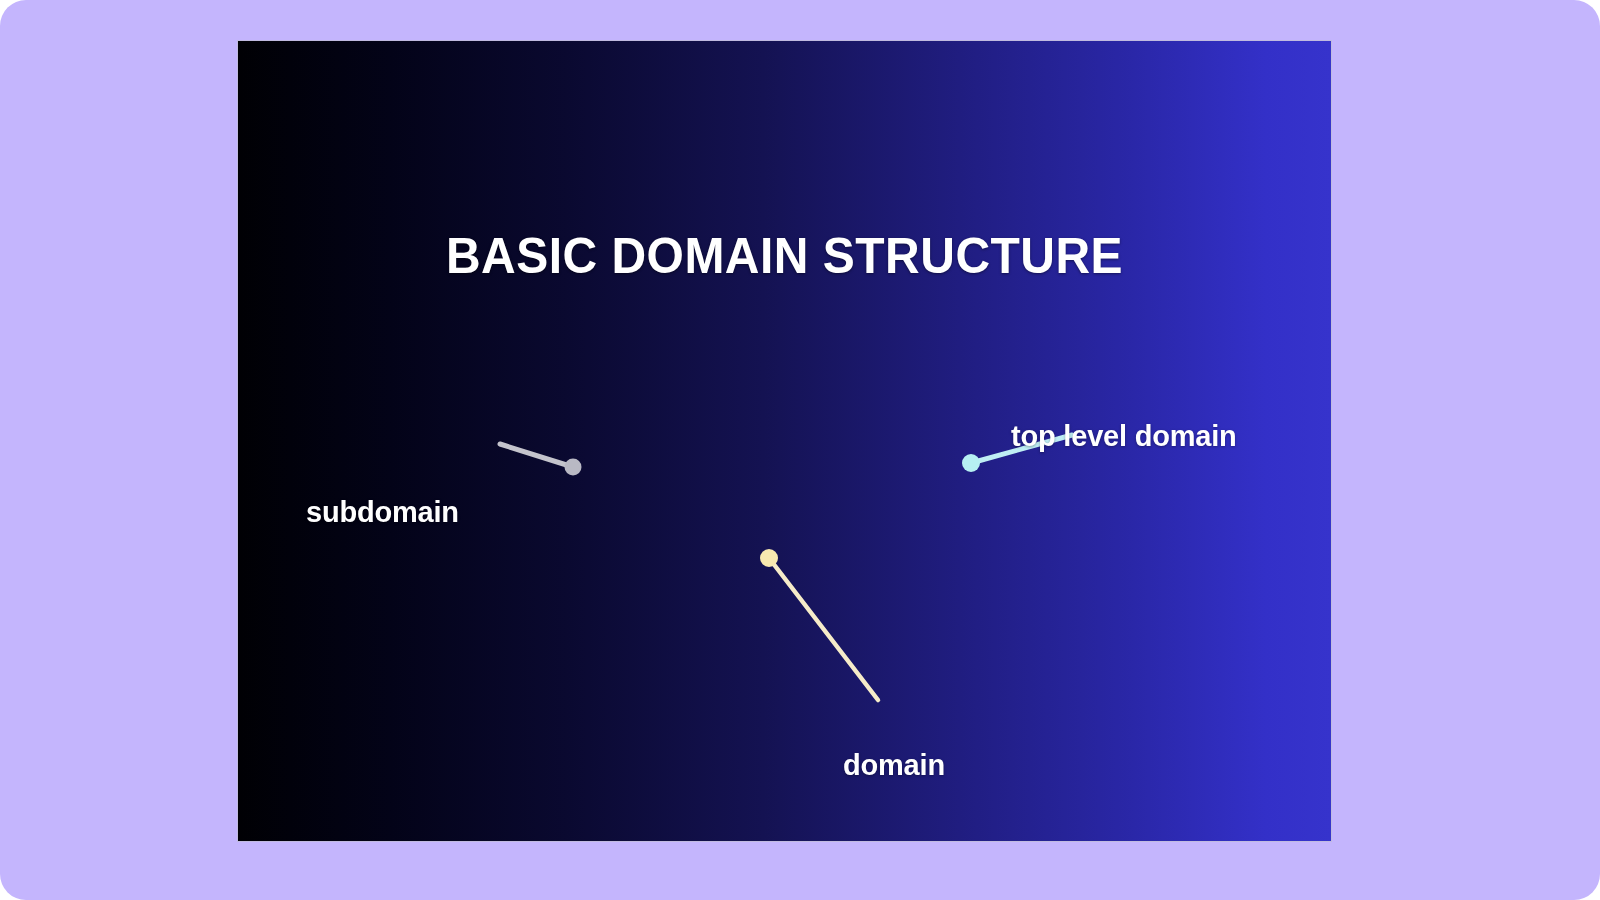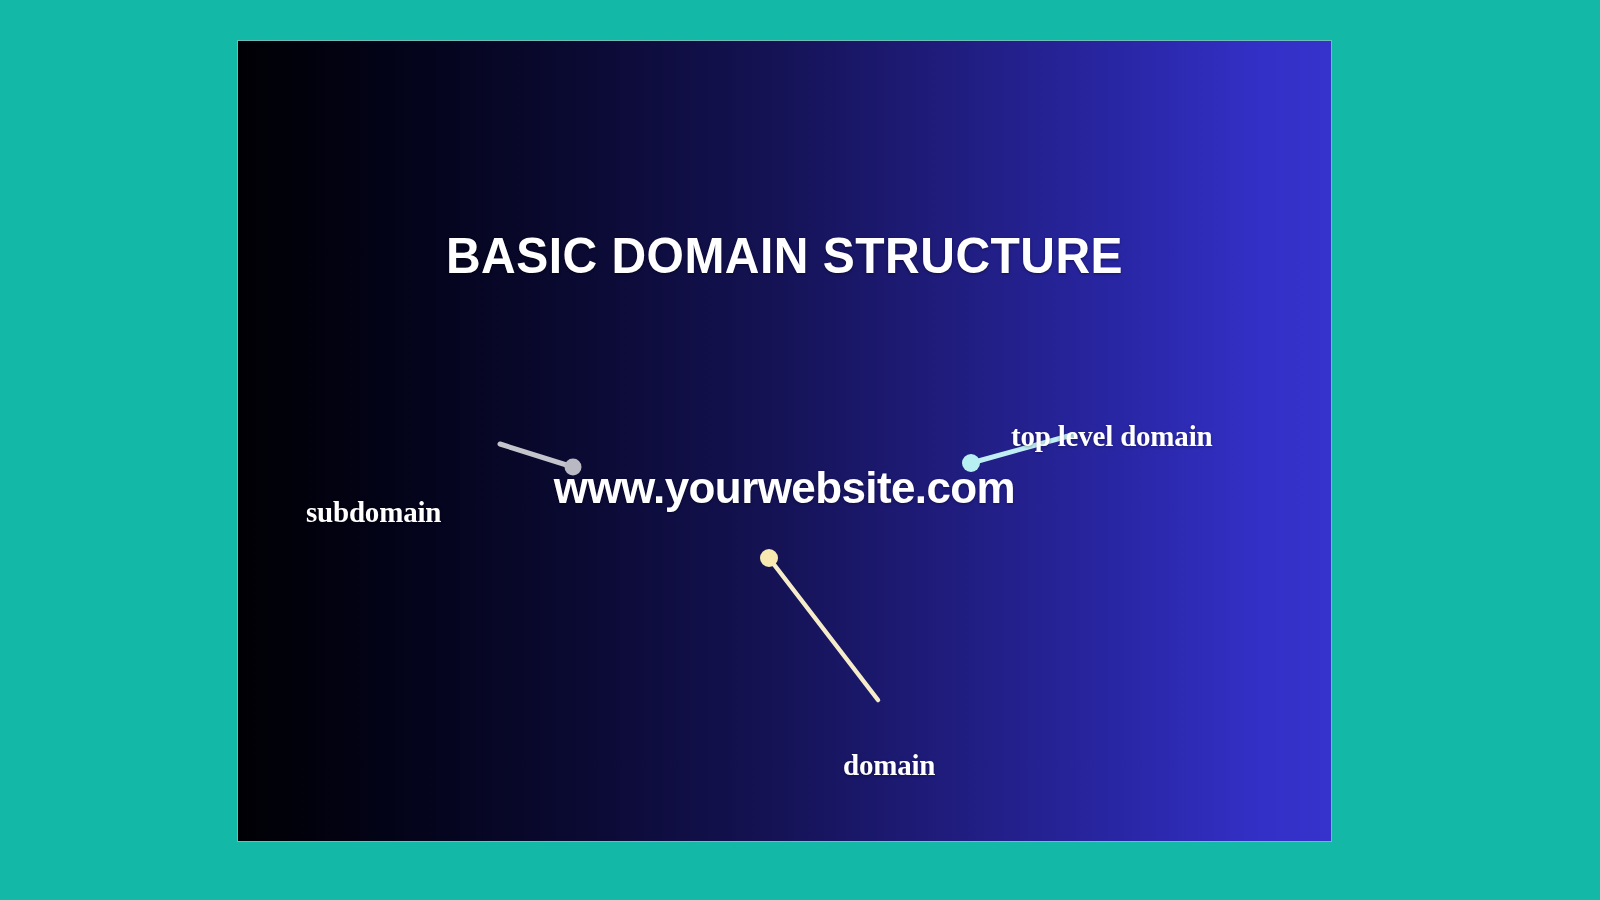--- a/index.html
+++ b/index.html
@@ -14,21 +14,22 @@
   body {
     font-family: "Liberation Sans", sans-serif;
     position: relative;
   }
 
   #page {
     position: absolute;
     left: 0; top: 0;
     width: 1600px;
     height: 900px;
-    background: #14b8a6;
+    background: #c4b5fd;
+    border-radius: 26px;
   }
 
   
   #infographic {
     position: absolute;
     left: 238px;
     top: 41px;
     width: 1093px;
     height: 800px;
     background: linear-gradient(to right,
@@ -75,21 +76,21 @@
     font-size: 44px;
     letter-spacing: -0.6px;
     white-space: nowrap;
     text-shadow: 0 1px 3px rgba(0,0,0,0.35);
   }
 
   
   .callout-label {
     position: absolute;
     color: #ffffff;
-    font-family: Liberation Serif, serif;
+    font-family: Liberation Sans, sans-serif;
     font-weight: bold;
     font-size: 29px;
     letter-spacing: -0.2px;
     white-space: nowrap;
     text-shadow: 0 1px 3px rgba(0,0,0,0.35);
   }
 
   #label-subdomain { left: 68px;  top: 411px; margin-top: 44px; }
   #label-tld       { left: 773px; top: 379px; }
   #label-domain    { left: 590px; top: 708px; margin-left: 15px; }
@@ -117,21 +118,20 @@
 
       <line id="line-tld" x1="733" y1="422" x2="834" y2="394" stroke="#bfeef4" stroke-width="5" stroke-linecap="round"></line>
       <circle id="dot-tld" cx="733" cy="422" r="9" fill="#b6f0f2"></circle>
 
       <line id="line-domain" x1="531" y1="517" x2="640" y2="659" stroke="#f6ecc9" stroke-width="4.5" stroke-linecap="round"></line>
       <circle id="dot-domain" cx="531" cy="517" r="9" fill="#f8e9b0"></circle>
     </svg>
 
     <div id="title">BASIC DOMAIN STRUCTURE</div>
 
-    <div id="domain-string">www.yourwebsite.com</div>
 
     <div id="label-subdomain" class="callout-label">subdomain</div>
 
     <div id="label-tld" class="callout-label">top level domain</div>
 
     <div id="label-domain" class="callout-label">domain</div>
 
   </div>
 </div>
 

